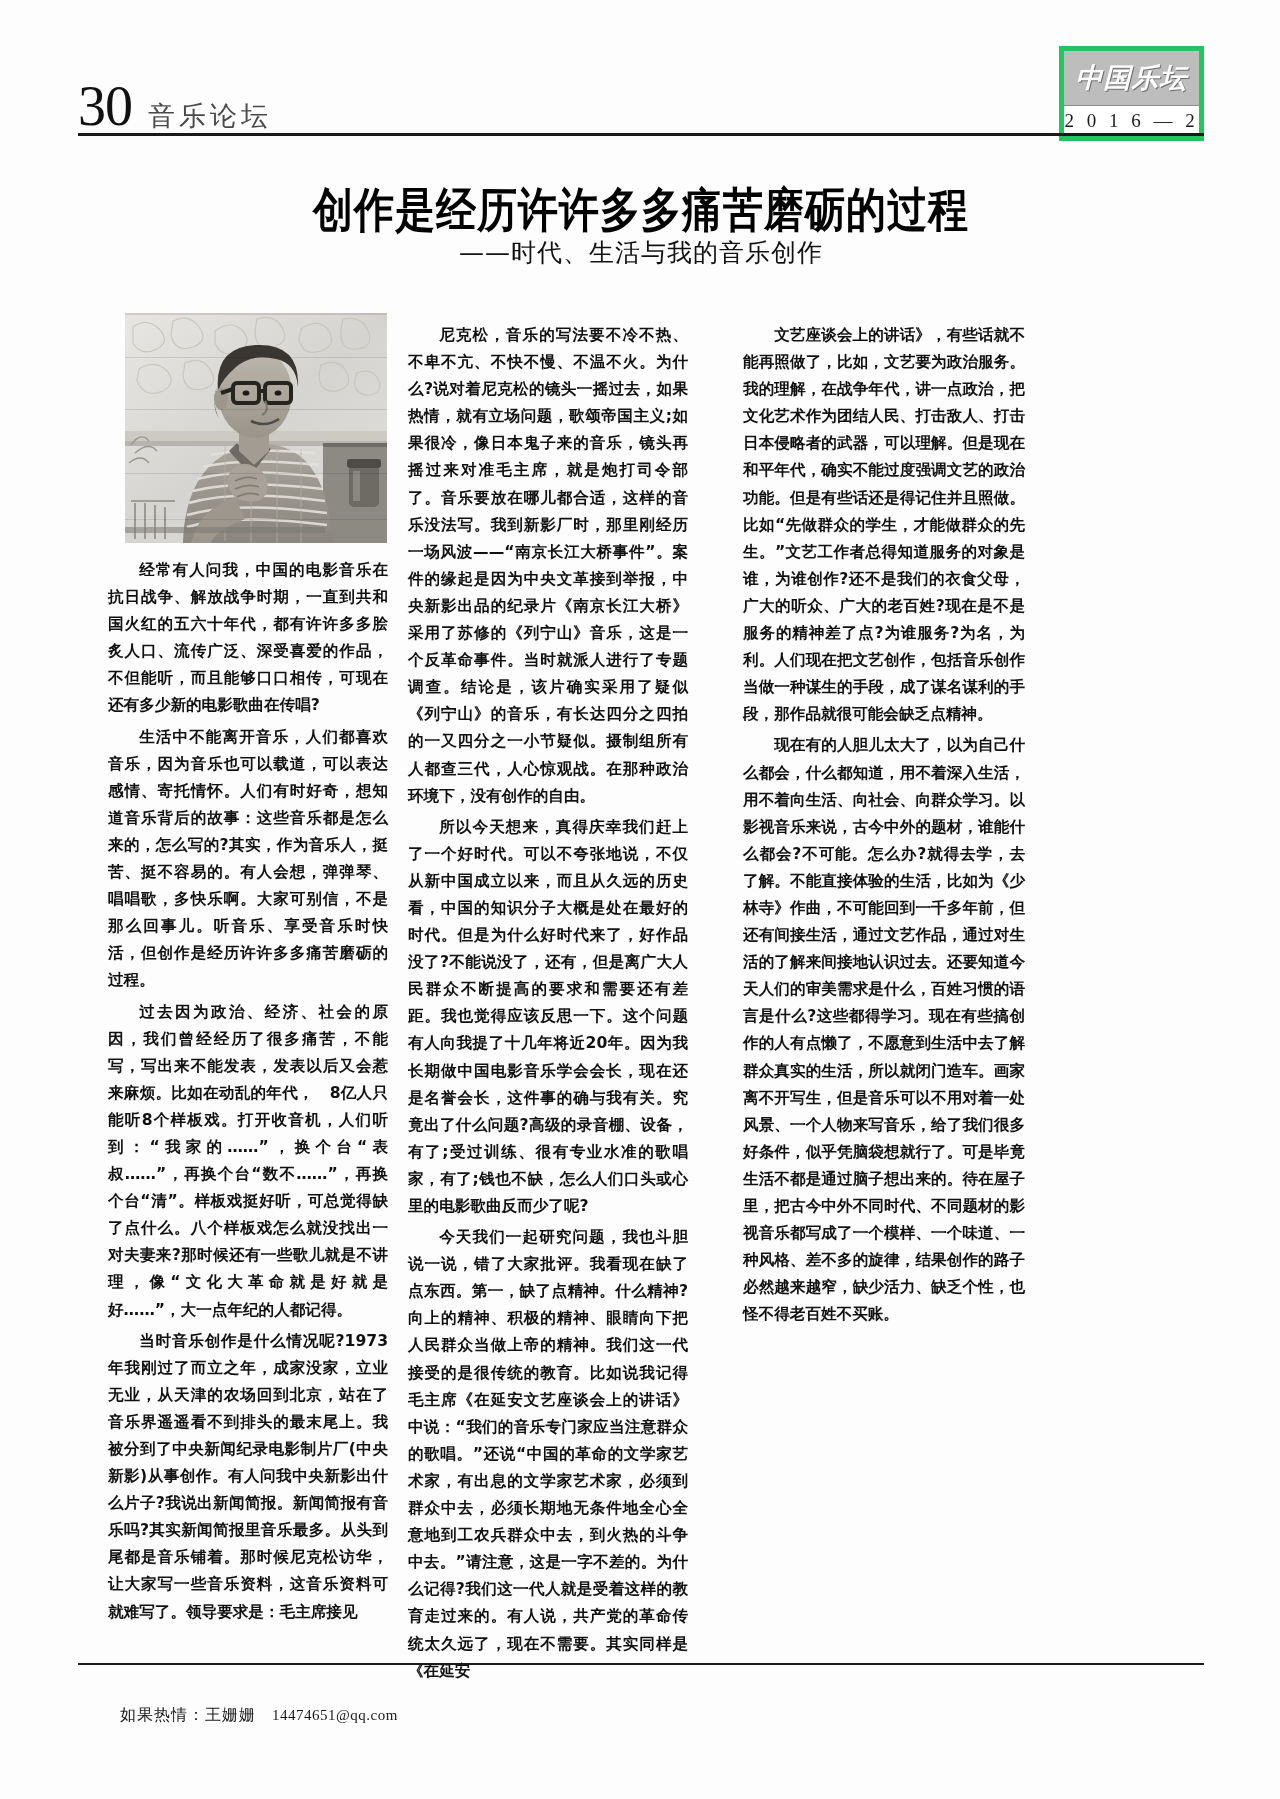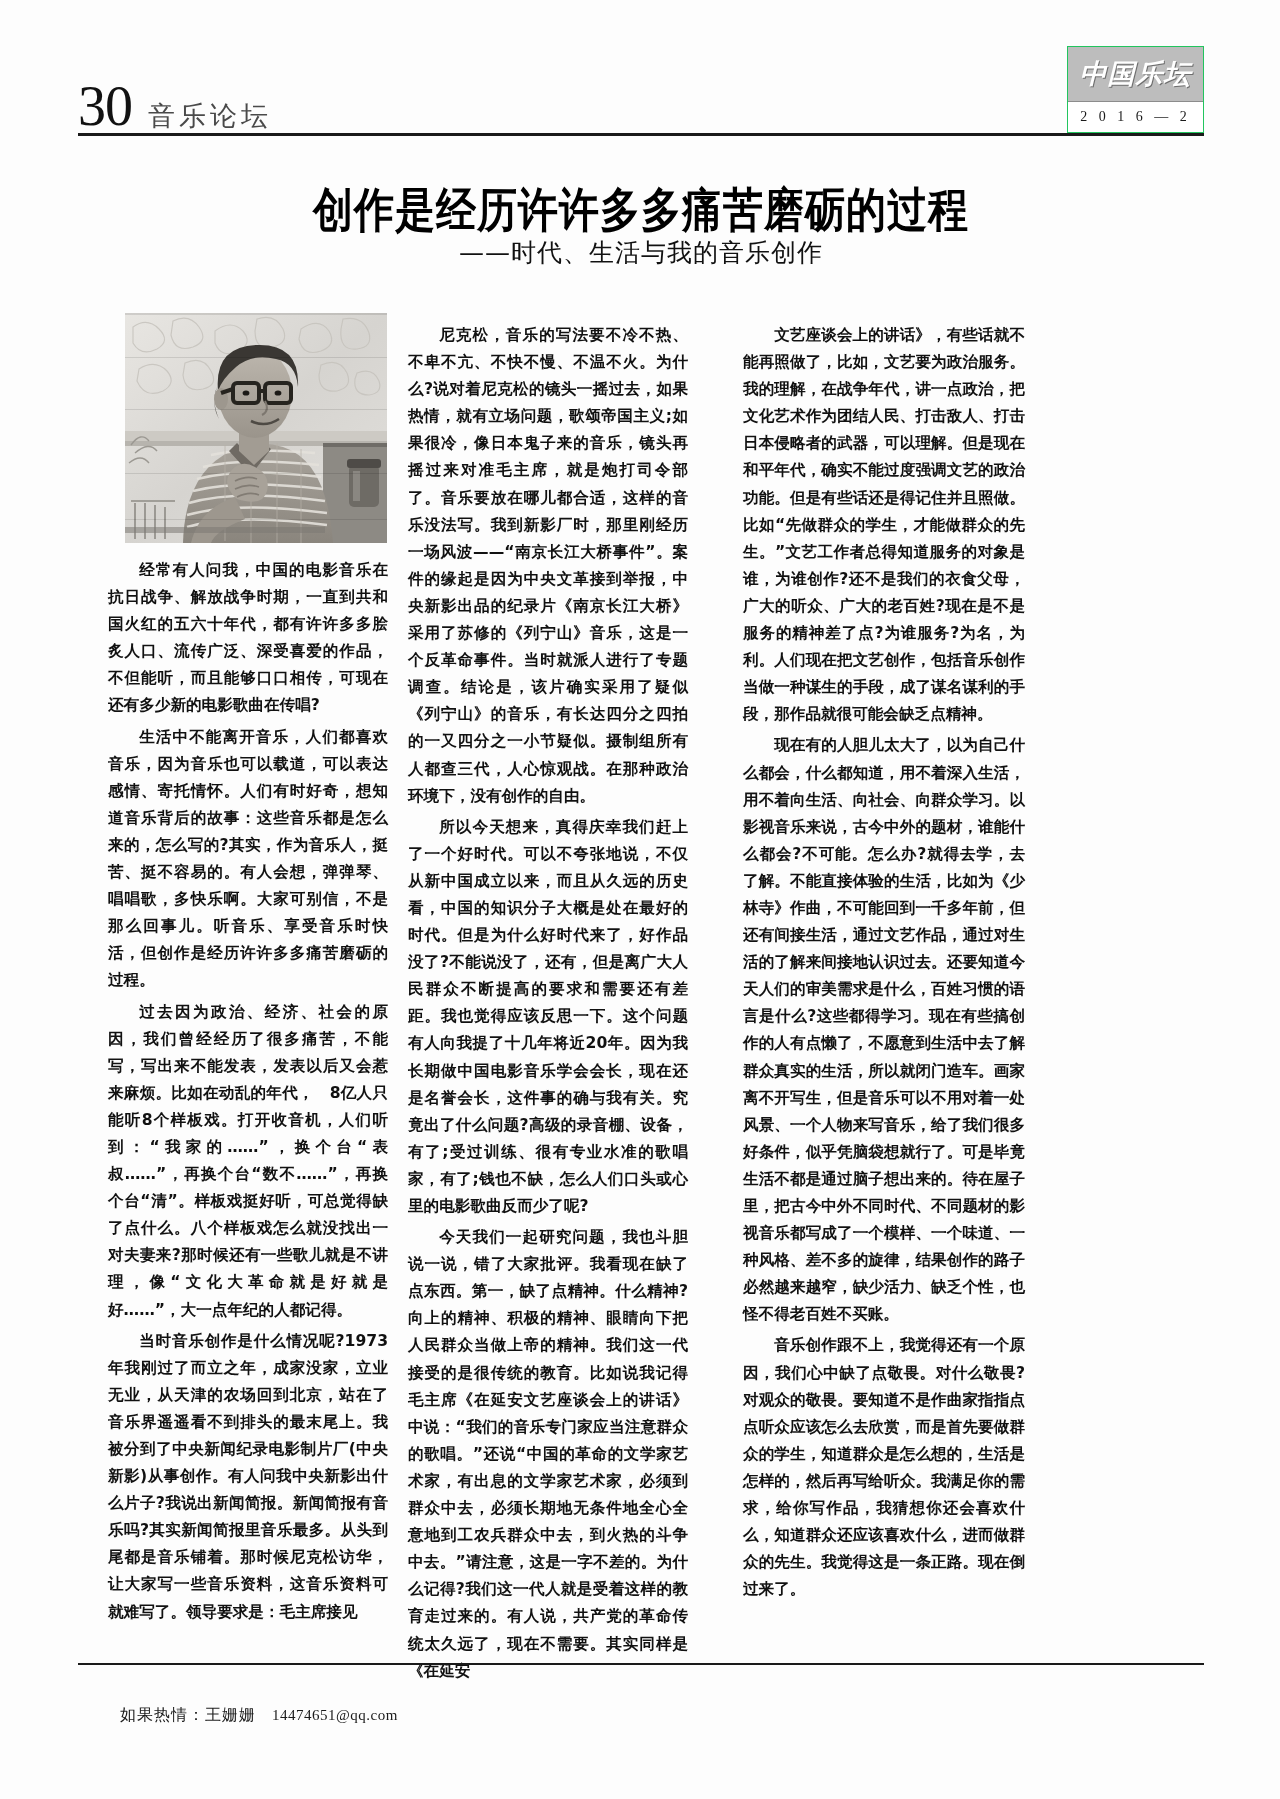--- a/index.html
+++ b/index.html
@@ -63,21 +63,21 @@
     height: 3px;
     background: #1a1a1a;
   }
 
   
   .logo-box {
     position: absolute;
     right: 0;
     top: 2px;
     width: 135px;
-    border: 1px solid #22c55e;
+    border: 5px solid #22c55e;
     background: #ffffff;
   }
   .logo-top {
     height: 54px;
     background: #bdbdbd;
     border-bottom: 1px solid #8c8c8c;
     display: flex;
     align-items: center;
     justify-content: center;
   }
@@ -93,21 +93,21 @@
   }
   .logo-bot {
     height: 30px;
     display: flex;
     align-items: center;
     justify-content: center;
     background: #fff;
   }
   .logo-year {
     font-family: "Liberation Serif", "DejaVu Serif", serif;
-    font-size: 14px;
+    font-size: 19px;
     letter-spacing: 4px;
     color: #1a1a1a;
   }
 
   
   .title-main {
     position: absolute;
     left: 78px;
     top: 178px;
     width: 1126px;
@@ -371,21 +371,20 @@
 
   <div class="col col2">
     <p>尼克松，音乐的写法要不冷不热、不卑不亢、不快不慢、不温不火。为什么?说对着尼克松的镜头一摇过去，如果热情，就有立场问题，歌颂帝国主义;如果很冷，像日本鬼子来的音乐，镜头再摇过来对准毛主席，就是炮打司令部了。音乐要放在哪儿都合适，这样的音乐没法写。我到新影厂时，那里刚经历一场风波——“南京长江大桥事件”。案件的缘起是因为中央文革接到举报，中央新影出品的纪录片《南京长江大桥》采用了苏修的《列宁山》音乐，这是一个反革命事件。当时就派人进行了专题调查。结论是，该片确实采用了疑似《列宁山》的音乐，有长达四分之四拍的一又四分之一小节疑似。摄制组所有人都查三代，人心惊观战。在那种政治环境下，没有创作的自由。</p>
     <p>所以今天想来，真得庆幸我们赶上了一个好时代。可以不夸张地说，不仅从新中国成立以来，而且从久远的历史看，中国的知识分子大概是处在最好的时代。但是为什么好时代来了，好作品没了?不能说没了，还有，但是离广大人民群众不断提高的要求和需要还有差距。我也觉得应该反思一下。这个问题有人向我提了十几年将近20年。因为我长期做中国电影音乐学会会长，现在还是名誉会长，这件事的确与我有关。究竟出了什么问题?高级的录音棚、设备，有了;受过训练、很有专业水准的歌唱家，有了;钱也不缺，怎么人们口头或心里的电影歌曲反而少了呢?</p>
     <p>今天我们一起研究问题，我也斗胆说一说，错了大家批评。我看现在缺了点东西。第一，缺了点精神。什么精神?向上的精神、积极的精神、眼睛向下把人民群众当做上帝的精神。我们这一代接受的是很传统的教育。比如说我记得毛主席《在延安文艺座谈会上的讲话》中说：“我们的音乐专门家应当注意群众的歌唱。”还说“中国的革命的文学家艺术家，有出息的文学家艺术家，必须到群众中去，必须长期地无条件地全心全意地到工农兵群众中去，到火热的斗争中去。”请注意，这是一字不差的。为什么记得?我们这一代人就是受着这样的教育走过来的。有人说，共产党的革命传统太久远了，现在不需要。其实同样是《在延安</p>
   </div>
 
   <div class="col col3">
     <p>文艺座谈会上的讲话》，有些话就不能再照做了，比如，文艺要为政治服务。我的理解，在战争年代，讲一点政治，把文化艺术作为团结人民、打击敌人、打击日本侵略者的武器，可以理解。但是现在和平年代，确实不能过度强调文艺的政治功能。但是有些话还是得记住并且照做。比如“先做群众的学生，才能做群众的先生。”文艺工作者总得知道服务的对象是谁，为谁创作?还不是我们的衣食父母，广大的听众、广大的老百姓?现在是不是服务的精神差了点?为谁服务?为名，为利。人们现在把文艺创作，包括音乐创作当做一种谋生的手段，成了谋名谋利的手段，那作品就很可能会缺乏点精神。</p>
     <p>现在有的人胆儿太大了，以为自己什么都会，什么都知道，用不着深入生活，用不着向生活、向社会、向群众学习。以影视音乐来说，古今中外的题材，谁能什么都会?不可能。怎么办?就得去学，去了解。不能直接体验的生活，比如为《少林寺》作曲，不可能回到一千多年前，但还有间接生活，通过文艺作品，通过对生活的了解来间接地认识过去。还要知道今天人们的审美需求是什么，百姓习惯的语言是什么?这些都得学习。现在有些搞创作的人有点懒了，不愿意到生活中去了解群众真实的生活，所以就闭门造车。画家离不开写生，但是音乐可以不用对着一处风景、一个人物来写音乐，给了我们很多好条件，似乎凭脑袋想就行了。可是毕竟生活不都是通过脑子想出来的。待在屋子里，把古今中外不同时代、不同题材的影视音乐都写成了一个模样、一个味道、一种风格、差不多的旋律，结果创作的路子必然越来越窄，缺少活力、缺乏个性，也怪不得老百姓不买账。</p>
-    <p>音乐创作跟不上，我觉得还有一个原因，我们心中缺了点敬畏。对什么敬畏?对观众的敬畏。要知道不是作曲家指指点点听众应该怎么去欣赏，而是首先要做群众的学生，知道群众是怎么想的，生活是怎样的，然后再写给听众。我满足你的需求，给你写作品，我猜想你还会喜欢什么，知道群众还应该喜欢什么，进而做群众的先生。我觉得这是一条正路。现在倒过来了。</p>
   </div>
 
   <div class="rule-bot"></div>
   <div class="footer">
     <div class="footer-inner">
       <span class="footer-label">如果热情：王姗姗</span>
       <span class="footer-mail">14474651@qq.com</span>
     </div>
   </div>
 

